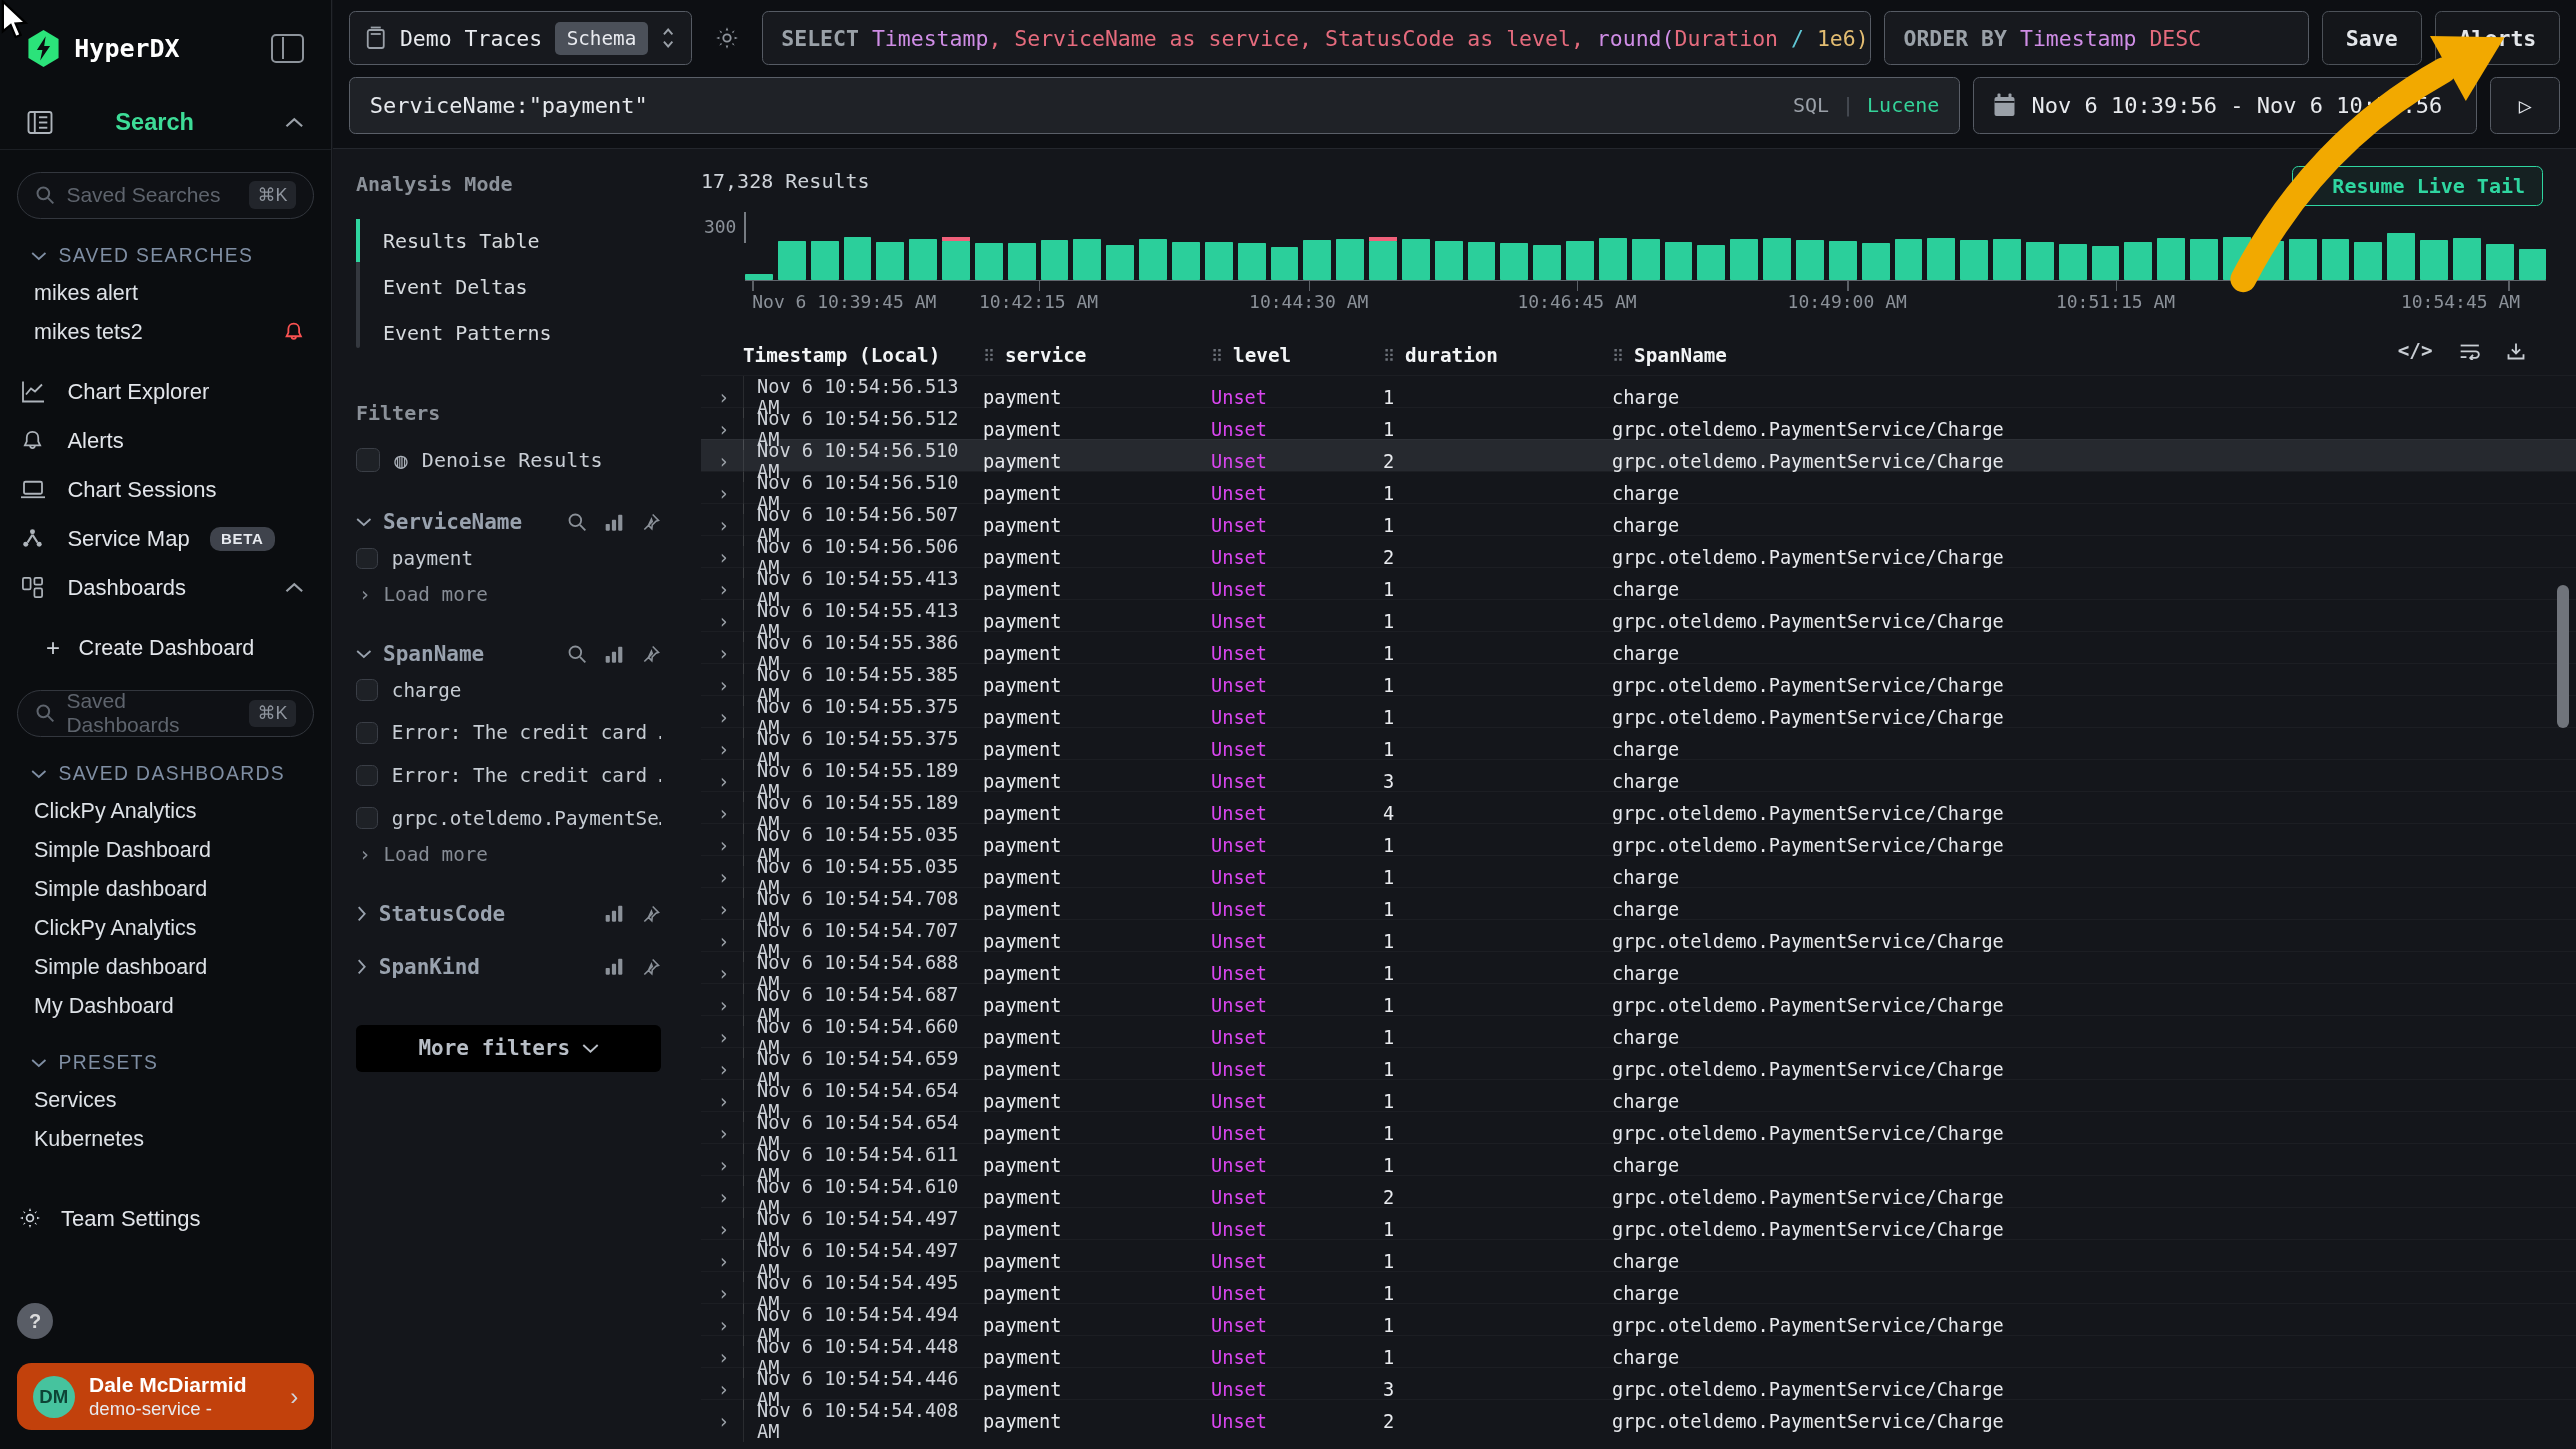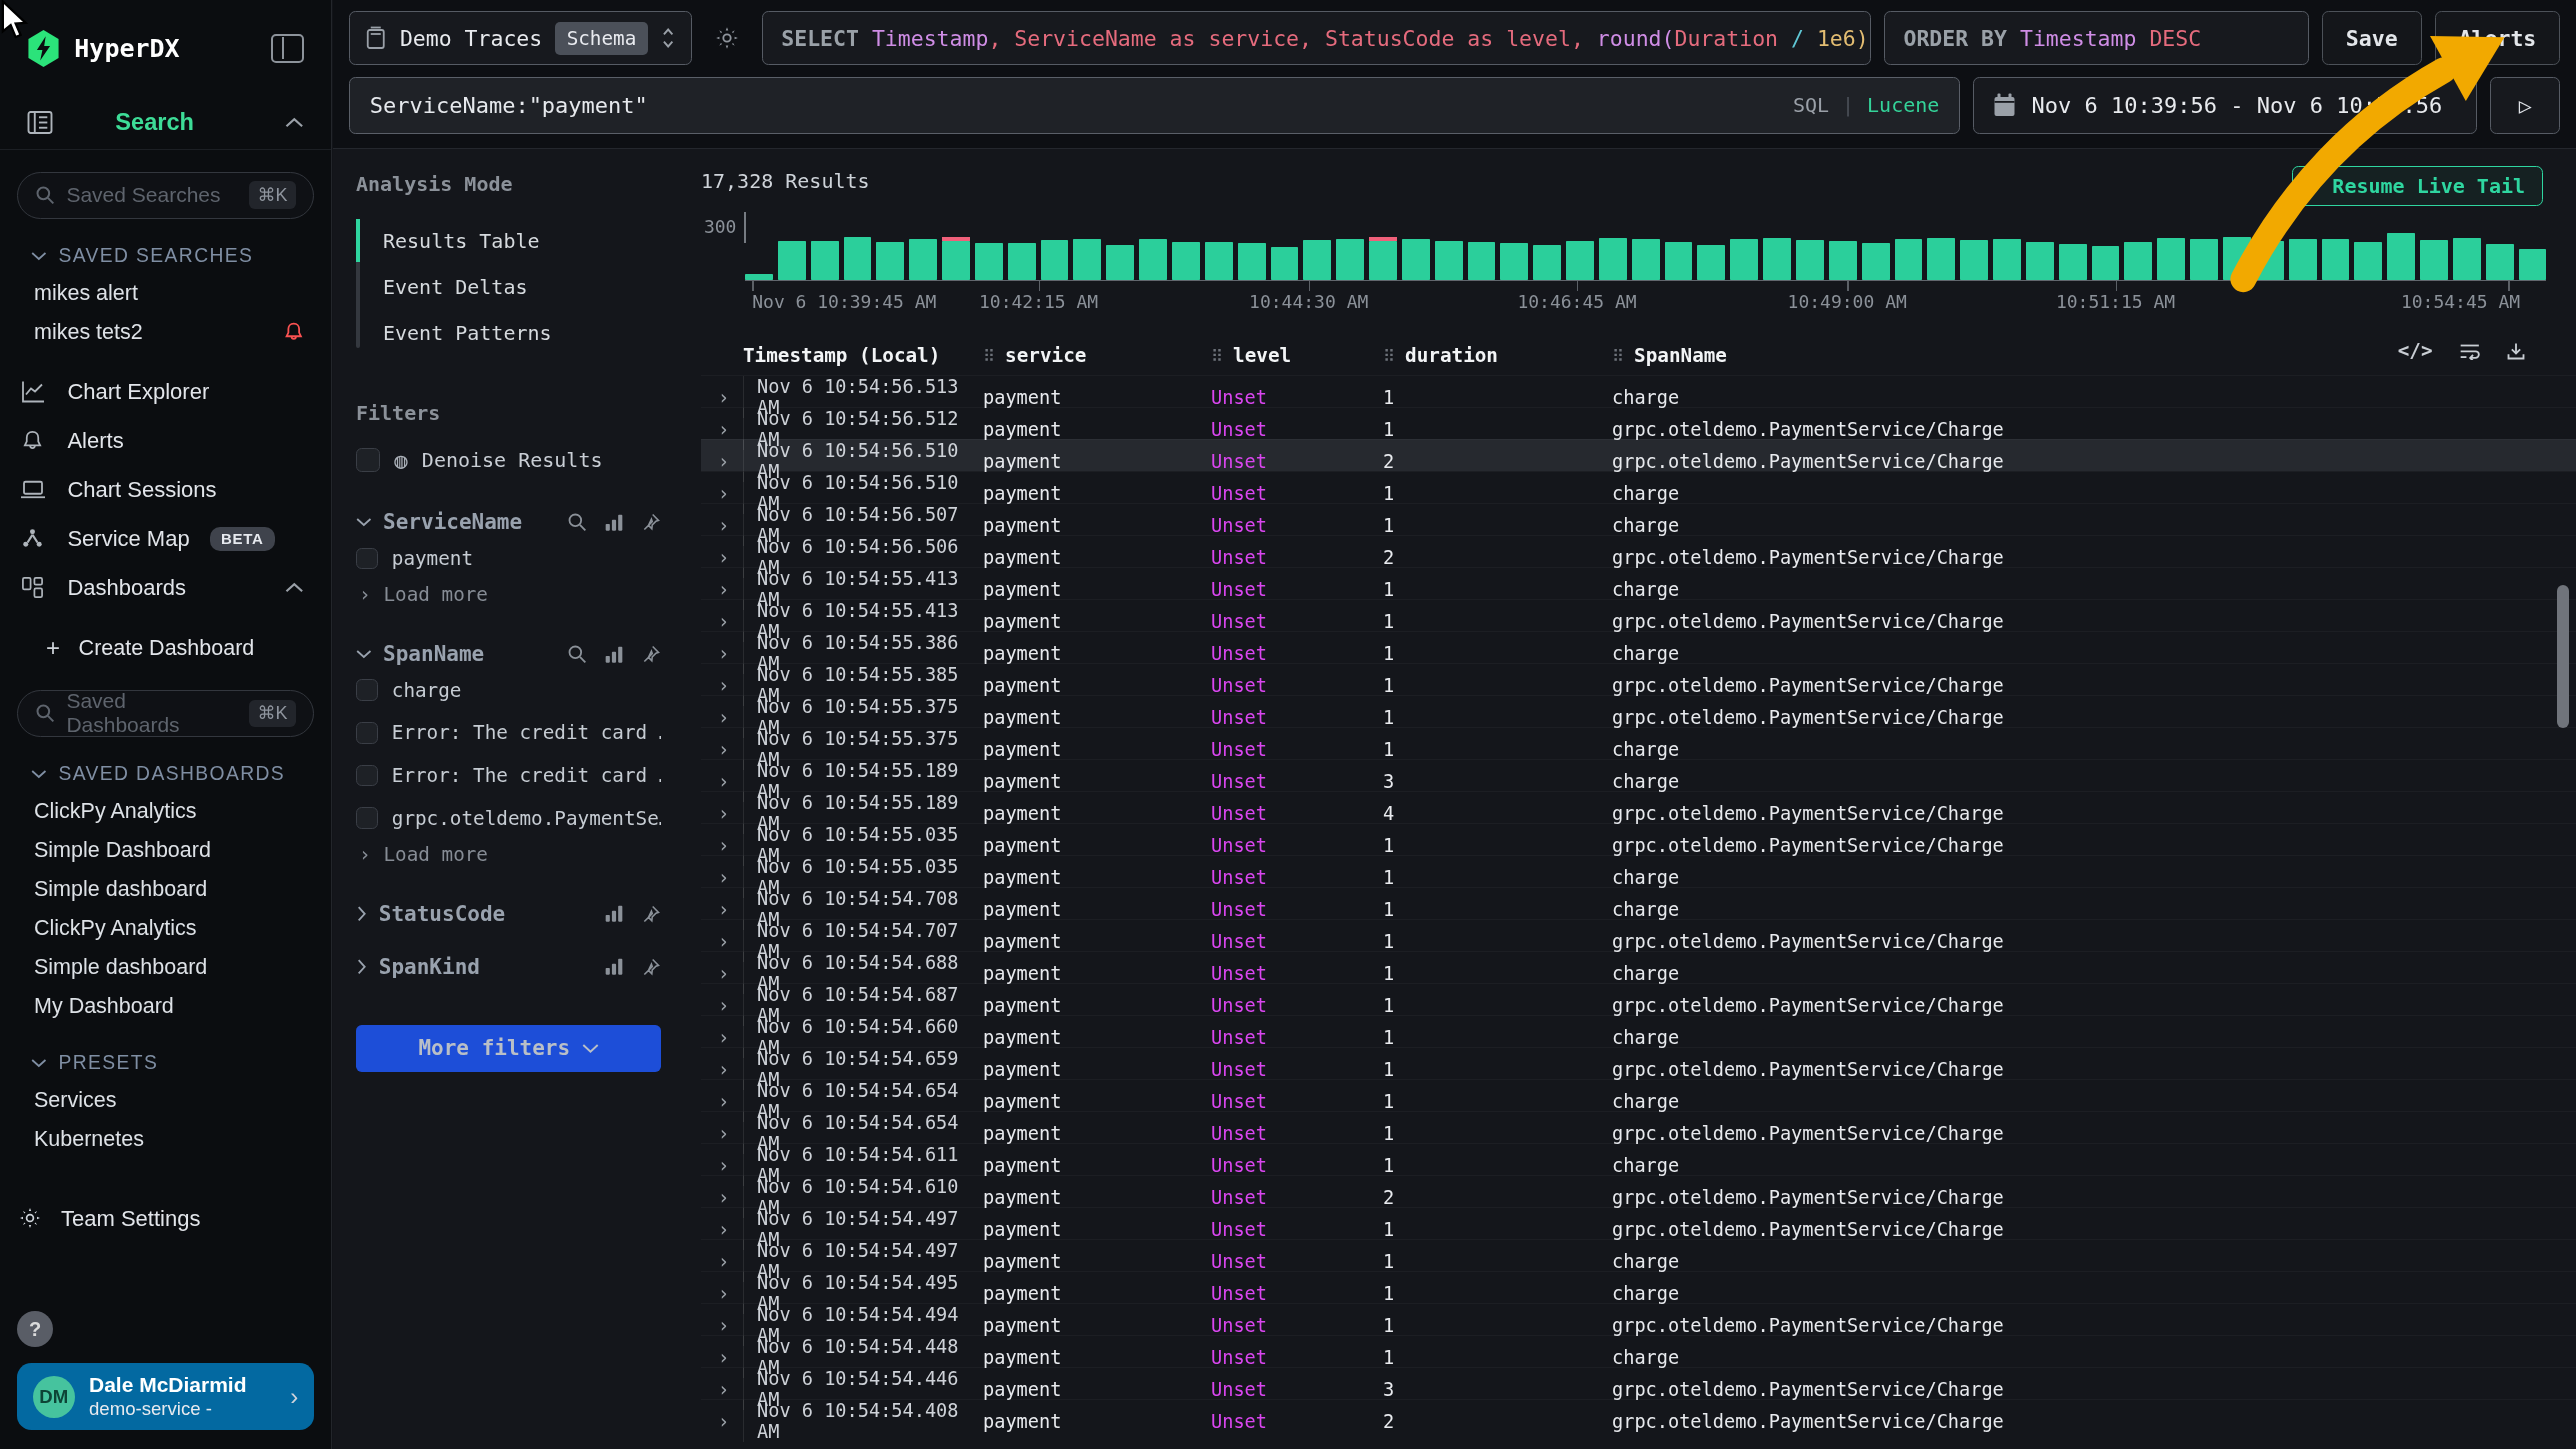--- a/index.html
+++ b/index.html
@@ -32,21 +32,21 @@
   .beta{background:#3f434c;border-radius:10px;padding:3.6px 11.4px;font-size:15px;font-weight:bold;
         letter-spacing:0.7px;color:#e6e9ee;}
   .create-row{height:46px;display:flex;align-items:center;gap:18.6px;font-size:21.5px;color:#e2e5ea;
               padding-left:29px;margin-top:13px;cursor:pointer;}
   .plus{font-size:24px;color:#cfd4da;}
   .team-row{height:49px;display:flex;gap:18.6px;font-size:22px;color:#e2e5ea;
             margin-top:47px;padding-left:1.4px;cursor:pointer;}
   .sb-bottom{margin-top:auto;}
   .help-circle{width:36px;height:36px;border-radius:50%;background:#676b76;opacity:.85;color:#fff;
                display:flex;align-items:center;justify-content:center;font-size:20px;font-weight:bold;cursor:pointer;}
-  .user-chip{margin-top:16px;height:67px;background:#0369a1;border-radius:14.3px;display:flex;
+  .user-chip{margin-top:24px;height:67px;background:#c2410c;border-radius:14.3px;display:flex;
              align-items:center;gap:14.3px;padding:0 15.7px;cursor:pointer;}
   .avatar{width:42px;height:42px;border-radius:50%;background:#46c39e;color:#0d4436;font-weight:bold;
           font-size:18.6px;display:flex;align-items:center;justify-content:center;}
   .user-name{font-size:21px;font-weight:bold;color:#ffffff;line-height:1.15;}
   .user-org{font-size:18.6px;color:#e8eaef;}
   .chip-chev{margin-left:auto;color:#cfd3db;font-size:24px;}
 
   
   .main-col{position:absolute;left:333px;top:0;right:0;bottom:0;display:flex;flex-direction:column;justify-content:space-between;}
   .topbar{background:#0d0f13;border-bottom:1.4px solid #24272d;padding:11.4px 15.7px 14.3px;display:flex;
@@ -87,21 +87,21 @@
   .check-row{display:flex;align-items:center;gap:14.3px;height:42px;color:#c9ced5;margin-top:14.3px;cursor:pointer;}
   .checkbox{width:24px;height:24px;min-width:24px;border-radius:5.7px;background:#1e2126;border:1.4px solid #3a3e46;cursor:pointer;}
   .denoise-glyph{color:#a8aeb6;font-size:22px;}
   .group{margin-top:29px;}
   .group-head{display:flex;align-items:center;gap:11.4px;color:#99a2ae;font-weight:bold;font-size:21px;cursor:pointer;}
   .group-icons{margin-left:auto;display:flex;gap:17px;color:#8b9199;align-items:center;}
   .gopt{display:flex;align-items:center;gap:14.3px;height:37px;color:#c6ccd3;font-size:19.3px;margin-top:5.7px;cursor:pointer;}
   .gopt .checkbox{width:21.5px;height:21.5px;min-width:21.5px;}
   .gopt-label{white-space:nowrap;overflow:hidden;}
   .load-more{display:flex;align-items:center;gap:13px;height:36px;color:#868c95;font-size:19.3px;padding-left:2.9px;cursor:pointer;}
-  .more-filters{margin-top:46px;height:47px;background:#1d4ed8;border-radius:5.7px;display:flex;
+  .more-filters{margin-top:46px;height:47px;background:#000000;border-radius:5.7px;display:flex;
                 align-items:center;justify-content:center;gap:11.4px;color:#b9bfc7;font-weight:bold;font-size:21px;cursor:pointer;}
 
   
   .results-area{flex:1;min-width:0;position:relative;display:flex;flex-direction:column;padding:20px 0 0 20px;}
   .results-count{font-size:20px;color:#ced3d9;}
   .live-tail{position:absolute;right:33px;top:17px;height:40px;border:1.4px solid #2fd6a0;color:#2fd6a0;
              border-radius:6.4px;display:flex;align-items:center;gap:10px;padding:0 17px;font-weight:bold;
              font-size:20px;background:rgba(47,214,160,0.06);cursor:pointer;}
   .chart{display:flex;margin-top:31.5px;padding-right:30px;}
   .ycol{width:44px;position:relative;}

